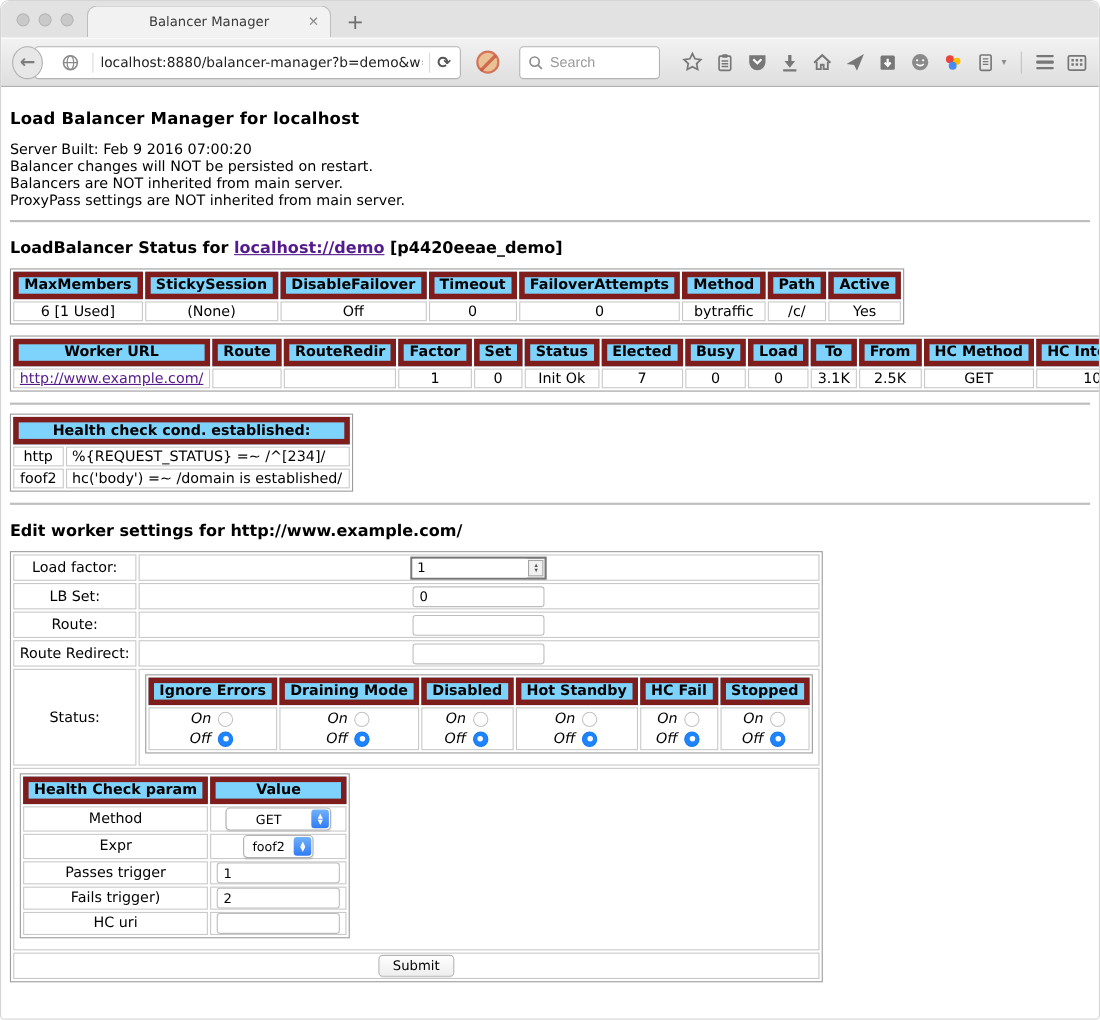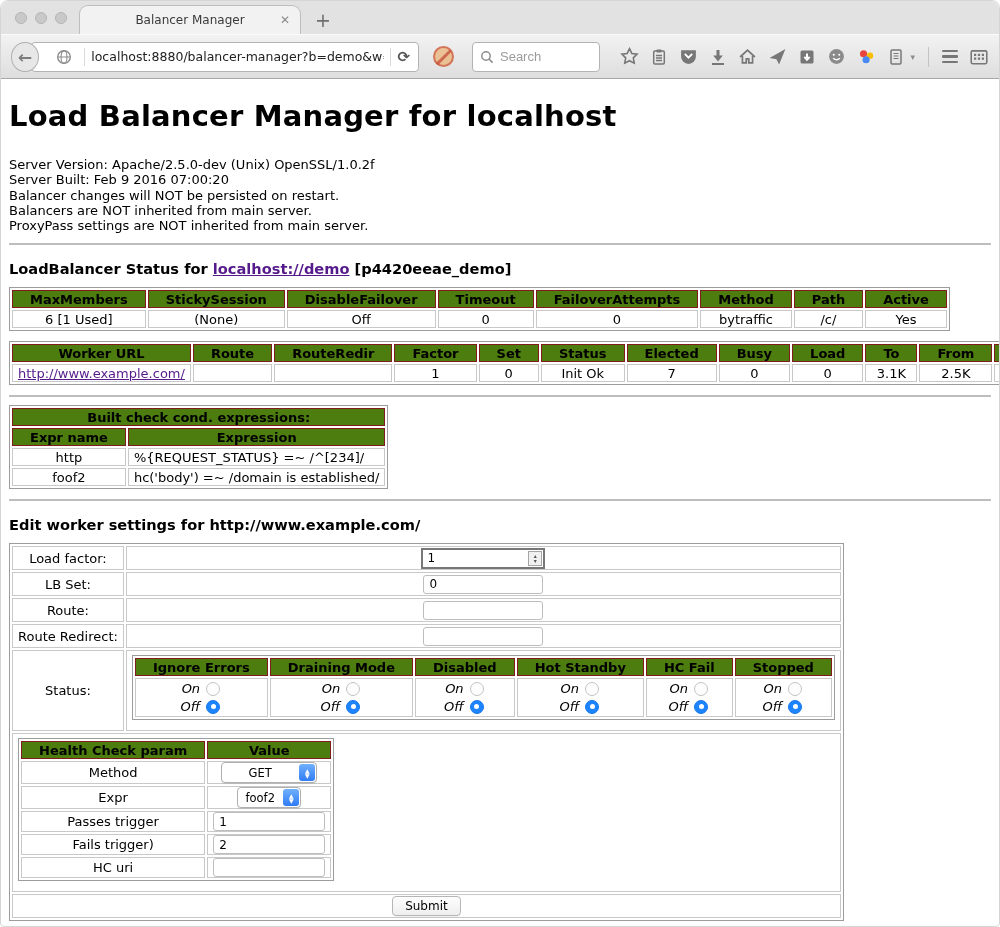--- a/index.html
+++ b/index.html
@@ -29,28 +29,28 @@
   .searchbar input::placeholder { color:#9b9b9b; }
   .iconrow { display:flex; align-items:center; gap:11px; margin-left:12px; color:#777; }
   .iconrow svg { display:block; }
   .caret { font-size:9px; color:#8d8d8d; margin-left:-6px; }
   .vsep { width:1px; height:20px; background:#c3c3c3; margin:0 2px; }
   .burger { display:flex; flex-direction:column; gap:3px; }
   .burger span { width:16px; height:2.4px; background:#777; border-radius:1px; }
 
   
   .content { padding:0 8px; color:#000; }
-  h1 { font-size:29px; margin:20px 0 24px; letter-spacing:0.2px; }
+  h1 { font-size:15px; margin:20px 0 12px; letter-spacing:0.2px; }
   .info { font-size:13px; line-height:15.3px; margin-bottom:10px; }
   hr.rule { border:none; height:2px; background:#9b9b9b; opacity:.65; margin:8px 0; }
   h3 { font-size:14.6px; margin:15px 0 10px; }
   a.lnk { color:#551a8b; text-decoration:underline; cursor:pointer; }
 
   table.classic { border-collapse:separate; border-spacing:2px; border:1px solid #9c9c9c; margin:4px 0 10px; font-size:13px; }
-  table.classic th { background:#4d7c0f; font-weight:bold; border:1px solid #7f1d1d; padding:0 17px; height:18px; text-align:center; white-space:nowrap; }
+  table.classic th { background:#7dd3fc; font-weight:bold; border:5px solid #7f1d1d; padding:0 5px; height:18px; text-align:center; white-space:nowrap; }
   table.classic td { border:1px solid #c9c9c9; padding:0 5px; height:18px; text-align:center; white-space:nowrap; }
   td.ta-l, th.ta-l { text-align:left !important; }
   .status-tbl { width:617px; }
   .worker-tbl { width:966px; }
   .expr-tbl  { width:312px; }
 
   
   .form-tbl { width:566px; }
   .form-tbl > tbody > tr > td { height:24px; }
   .form-tbl td.lbl { width:100px; }
@@ -174,21 +174,20 @@
           <rect x="2" y="3.5" width="14" height="11.5" rx="1.2" fill="none" stroke="#777" stroke-width="1.4"></rect>
           <path d="M4.5 6h2v2h-2zM8 6h2v2H8zM11.5 6h2v2h-2zM4.5 9.5h2v2h-2zM8 9.5h2v2H8zM11.5 9.5h2v2h-2z" fill="#777"></path>
         </svg>
     </div>
   </div>
 
   <div class="content">
     <h1>Load Balancer Manager for localhost</h1>
 
     <div class="info">
-      <div>Server Version: Apache/2.5.0-dev (Unix) OpenSSL/1.0.2f</div>
       <div>Server Built: Feb 9 2016 07:00:20</div>
       <div>Balancer changes will NOT be persisted on restart.</div>
       <div>Balancers are NOT inherited from main server.</div>
       <div>ProxyPass settings are NOT inherited from main server.</div>
     </div>
 
     <hr class="rule">
 
     <h3><span>LoadBalancer Status for </span><a class="lnk">localhost://demo</a><span> [p4420eeae_demo]</span></h3>
 
@@ -254,26 +253,22 @@
 
       </tr>
     </tbody>
       </table>
 
     <hr class="rule">
 
     <table class="classic expr-tbl">
       <tbody>
           <tr>
-            <th colspan="2">Built check cond. expressions:</th>
+            <th colspan="2">Health check cond. established:</th>
           </tr>
-      <tr>
-        <th>Expr name</th>
-        <th>Expression</th>
-      </tr>
       <tr>
         <td>http</td>
         <td class="ta-l">%{REQUEST_STATUS} =~ /^[234]/</td>
       </tr>
       <tr>
         <td>foof2</td>
         <td class="ta-l">hc('body') =~ /domain is established/</td>
       </tr>
     </tbody>
       </table>

